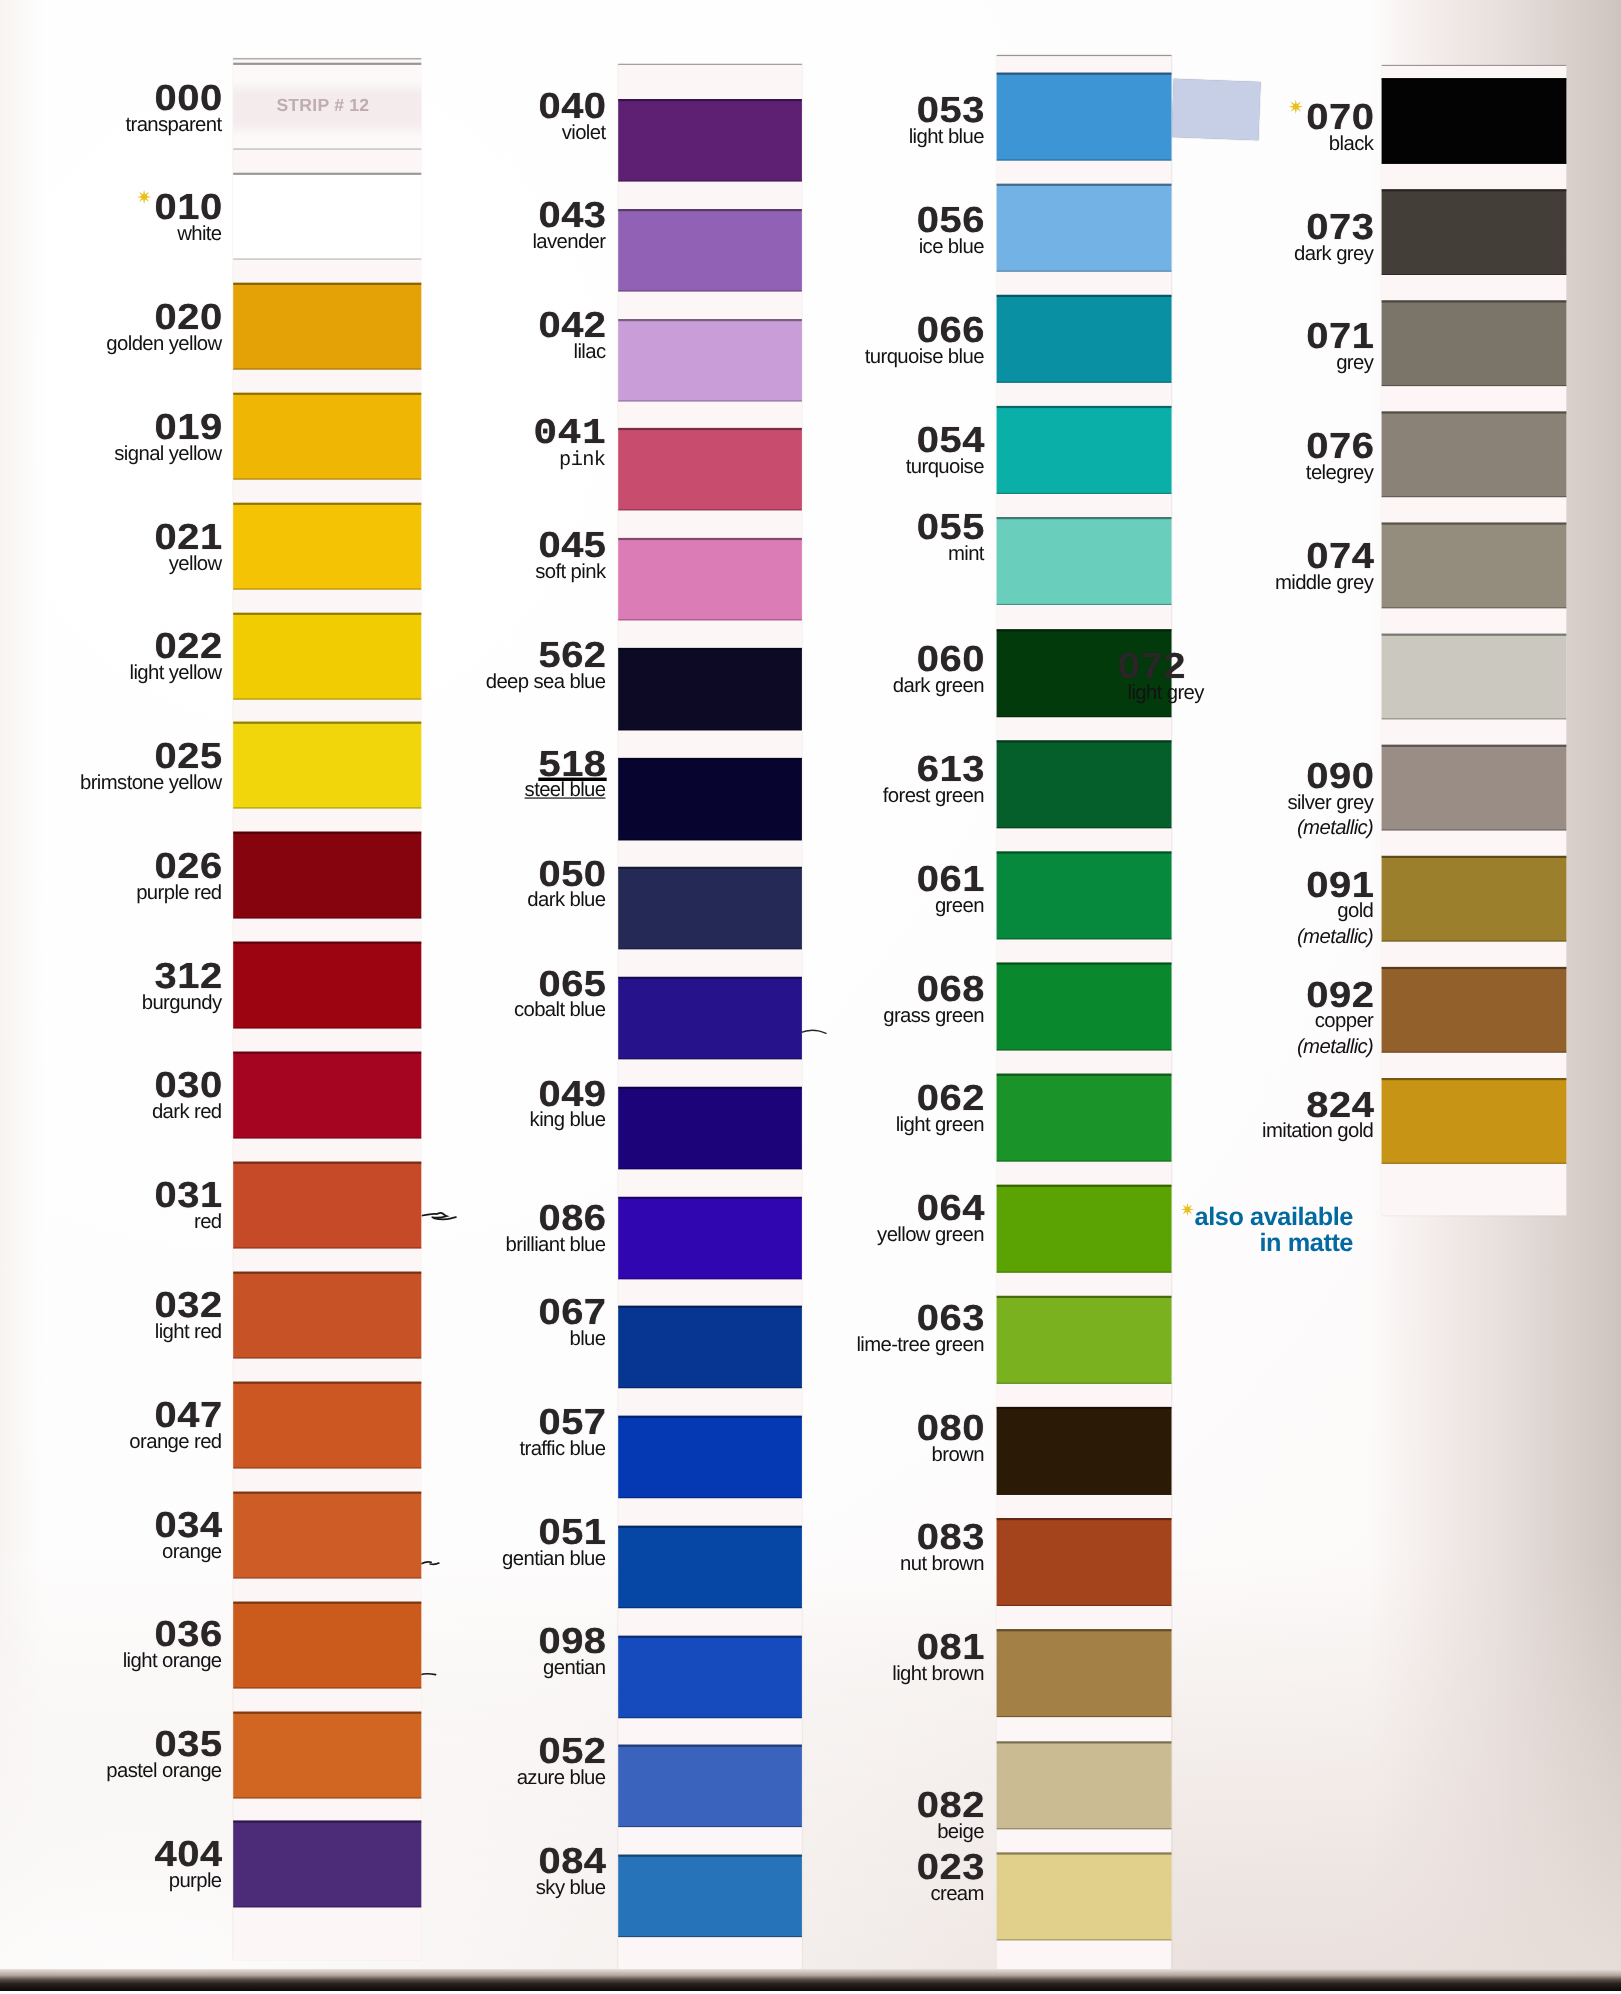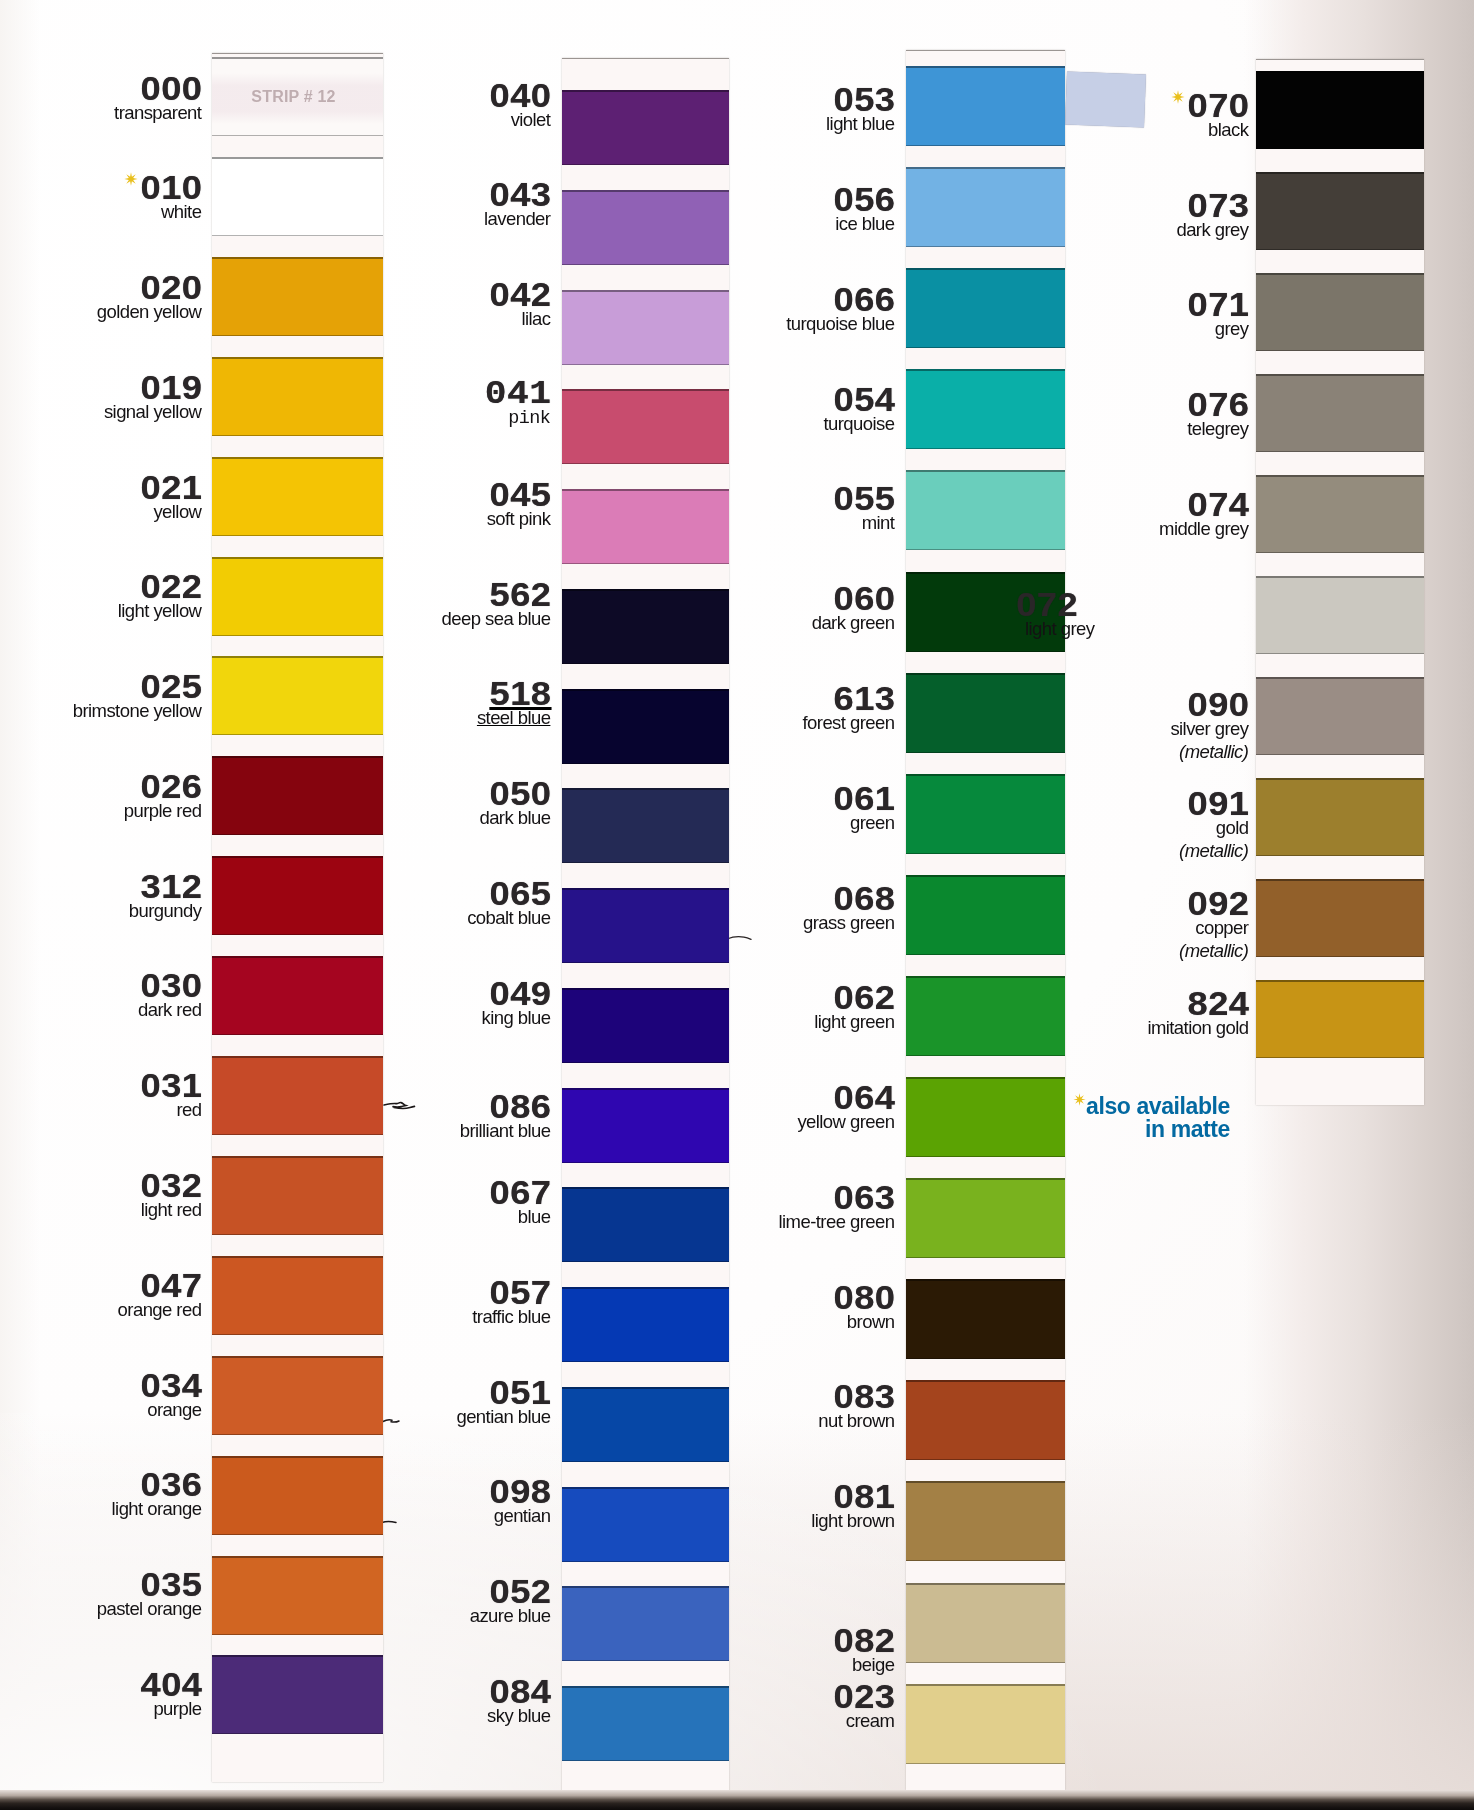--- a/index.html
+++ b/index.html
@@ -414,21 +414,21 @@
         <div class="swatch-bot"></div>
       </div>
       <div class="lbl" style="left: 635px; width: 260px; top: 388px;">
         <span class="num">054</span>
         <span class="nm">turquoise</span>
       </div>
       <div class="swatch" style="left: 906px; top: 470px; width: 159px; height: 80px; background: rgb(106, 206, 188);">
         <div class="swatch-top"></div>
         <div class="swatch-bot"></div>
       </div>
-      <div class="lbl" style="left: 635px; width: 260px; top: 487px;">
+      <div class="lbl" style="left: 635px; width: 260px; top: 467px;">
         <span class="num">055</span>
         <span class="nm">mint</span>
       </div>
       <div class="swatch" style="left: 906px; top: 572px; width: 159px; height: 80px; background: rgb(2, 58, 11);">
         <div class="swatch-top"></div>
         <div class="swatch-bot"></div>
       </div>
       <div class="lbl" style="left: 635px; width: 260px; top: 587px;">
         <span class="num">060</span>
         <span class="nm">dark green</span>

